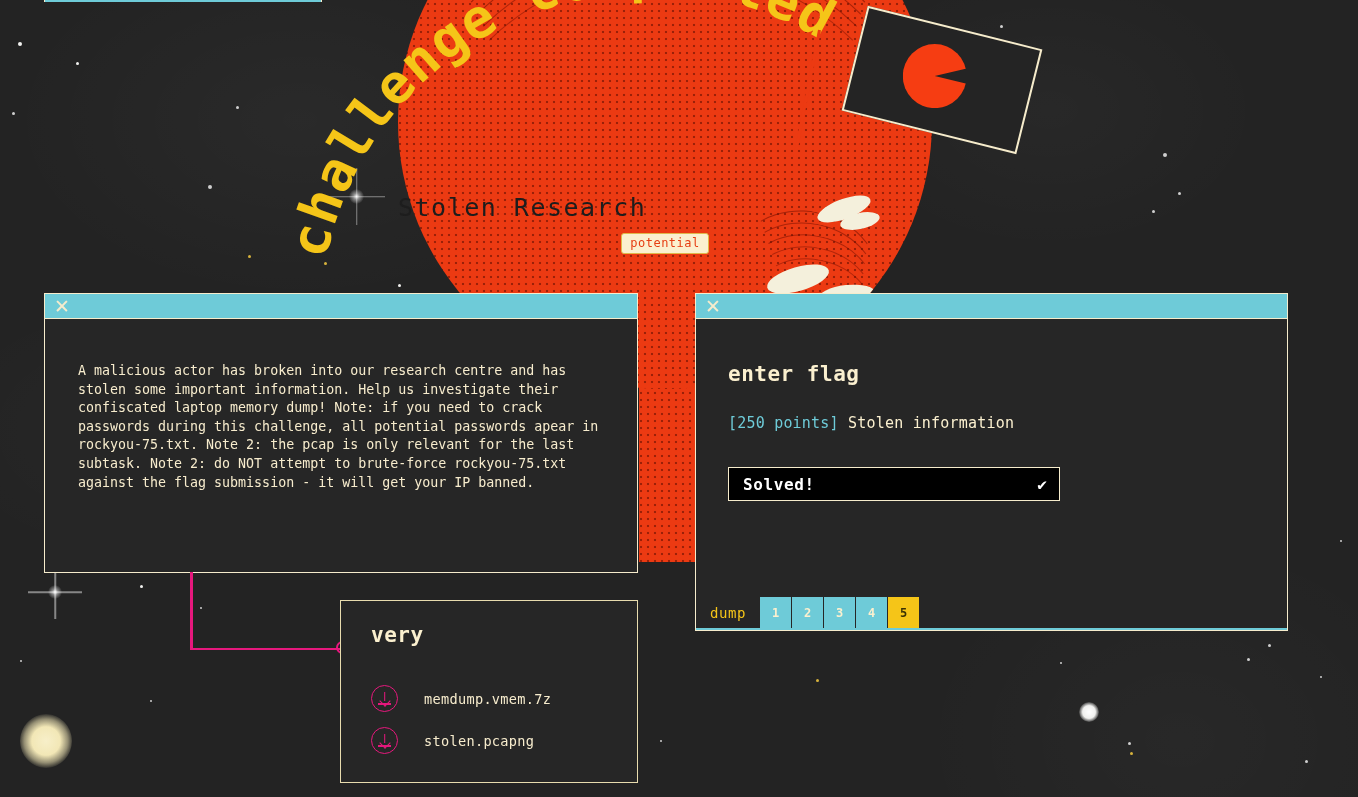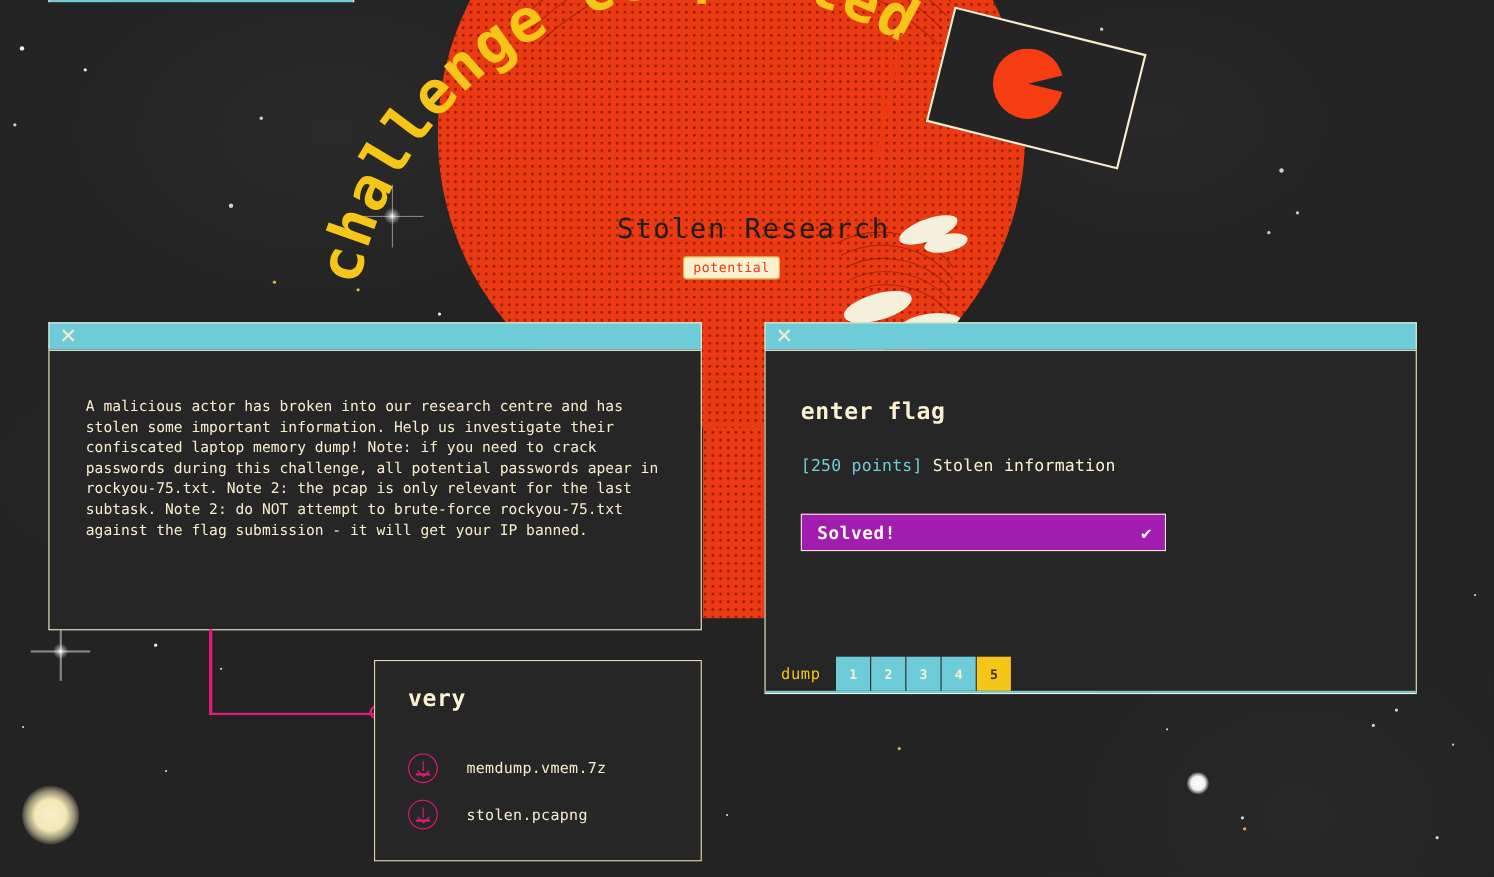--- a/index.html
+++ b/index.html
@@ -96,22 +96,21 @@
   }
   #pacman{
     width:64px; height:64px; border-radius:50%;
     background:#f63d12;
     clip-path: polygon(50% 50%, 100% 62%, 100% 100%, 0 100%, 0 0, 100% 0, 100% 38%);
     transform:translate(-8px,-2px) rotate(-14deg);
   }
 
   
   #planet-title{
-    position:absolute; left:418px; top:193px; width:534px;
-    text-align:center;
+    position:absolute; left:398px; top:193px; width:534px;
     color:#1d1d1d;
     font-size:25px; letter-spacing:1.5px;
   }
   #planet-cat{
     position:absolute; left:398px; top:232px; width:534px; text-align:center;
   }
   #planet-cat span{
     display:inline-block;
     background:#fbf0cf; color:#e63d11;
     border:1px solid #e0b84a;
@@ -197,21 +196,21 @@
   #w-flag .win-body{ height:313px; padding:43px 0 0 32px; position:relative; }
   #w-flag .win-h{ margin-bottom:28px; }
   #sub-title{ font-size:15px; margin-bottom:12px; letter-spacing:.2px; }
   #sub-title .pts{ color:#6ecbd8; }
   #sub-title .nm{ color:#fbf0cf; }
   #sub-desc{ font-size:13.4px; line-height:18.5px; color:#f7eccd; max-width:530px; }
 
   #solved{
     margin-top:35px;
     width:332px; height:34px;
-    background:#a21caf;
+    background:#000000;
     border:1px solid #f6eccc;
     display:flex; align-items:center; justify-content:space-between;
     padding:0 12px 0 14px;
     color:#fff;
   }
   #solved .lbl{ font-size:16px; font-weight:bold; letter-spacing:.6px; }
   #solved .tick{ font-size:16px; }
 
   #flagtabs{
     position:absolute; left:0; bottom:0; width:100%;

